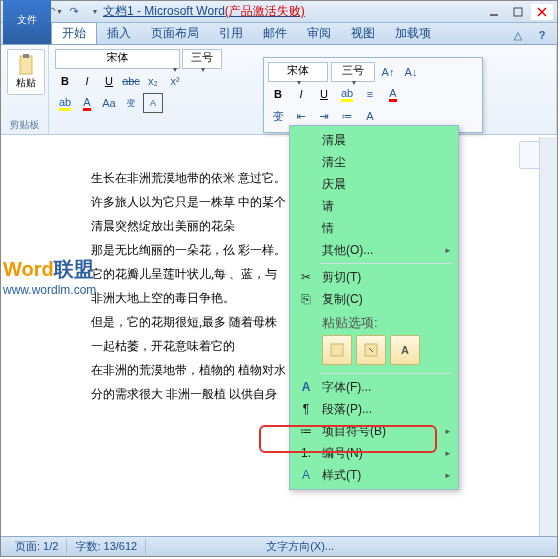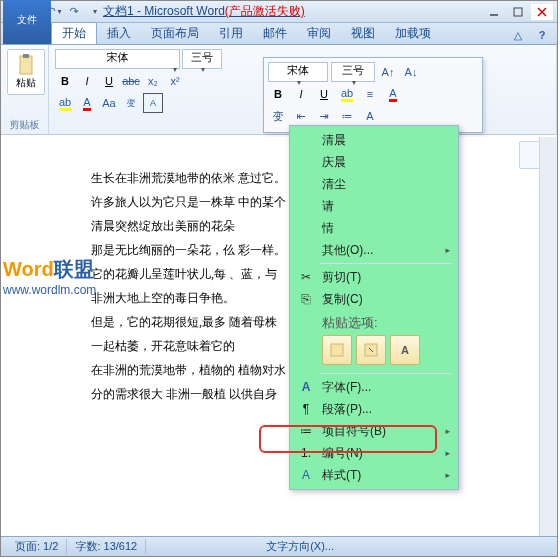--- a/index.html
+++ b/index.html
@@ -221,24 +221,24 @@
     <div class="di"></div>
   </div>
 
   <div class="scrollv"></div>
 
   <div class="ctxmenu">
     <div class="mitem">
         <span>清晨</span>
       </div>
     <div class="mitem">
+        <span>清尘</span>
+      </div>
+    <div class="mitem">
         <span>庆晨</span>
-      </div>
-    <div class="mitem">
-        <span>清尘</span>
       </div>
     <div class="mitem">
         <span>请</span>
       </div>
     <div class="mitem">
         <span>情</span>
       </div>
     <div class="mitem msub">
         <span>其他(O)...</span>
       </div>

